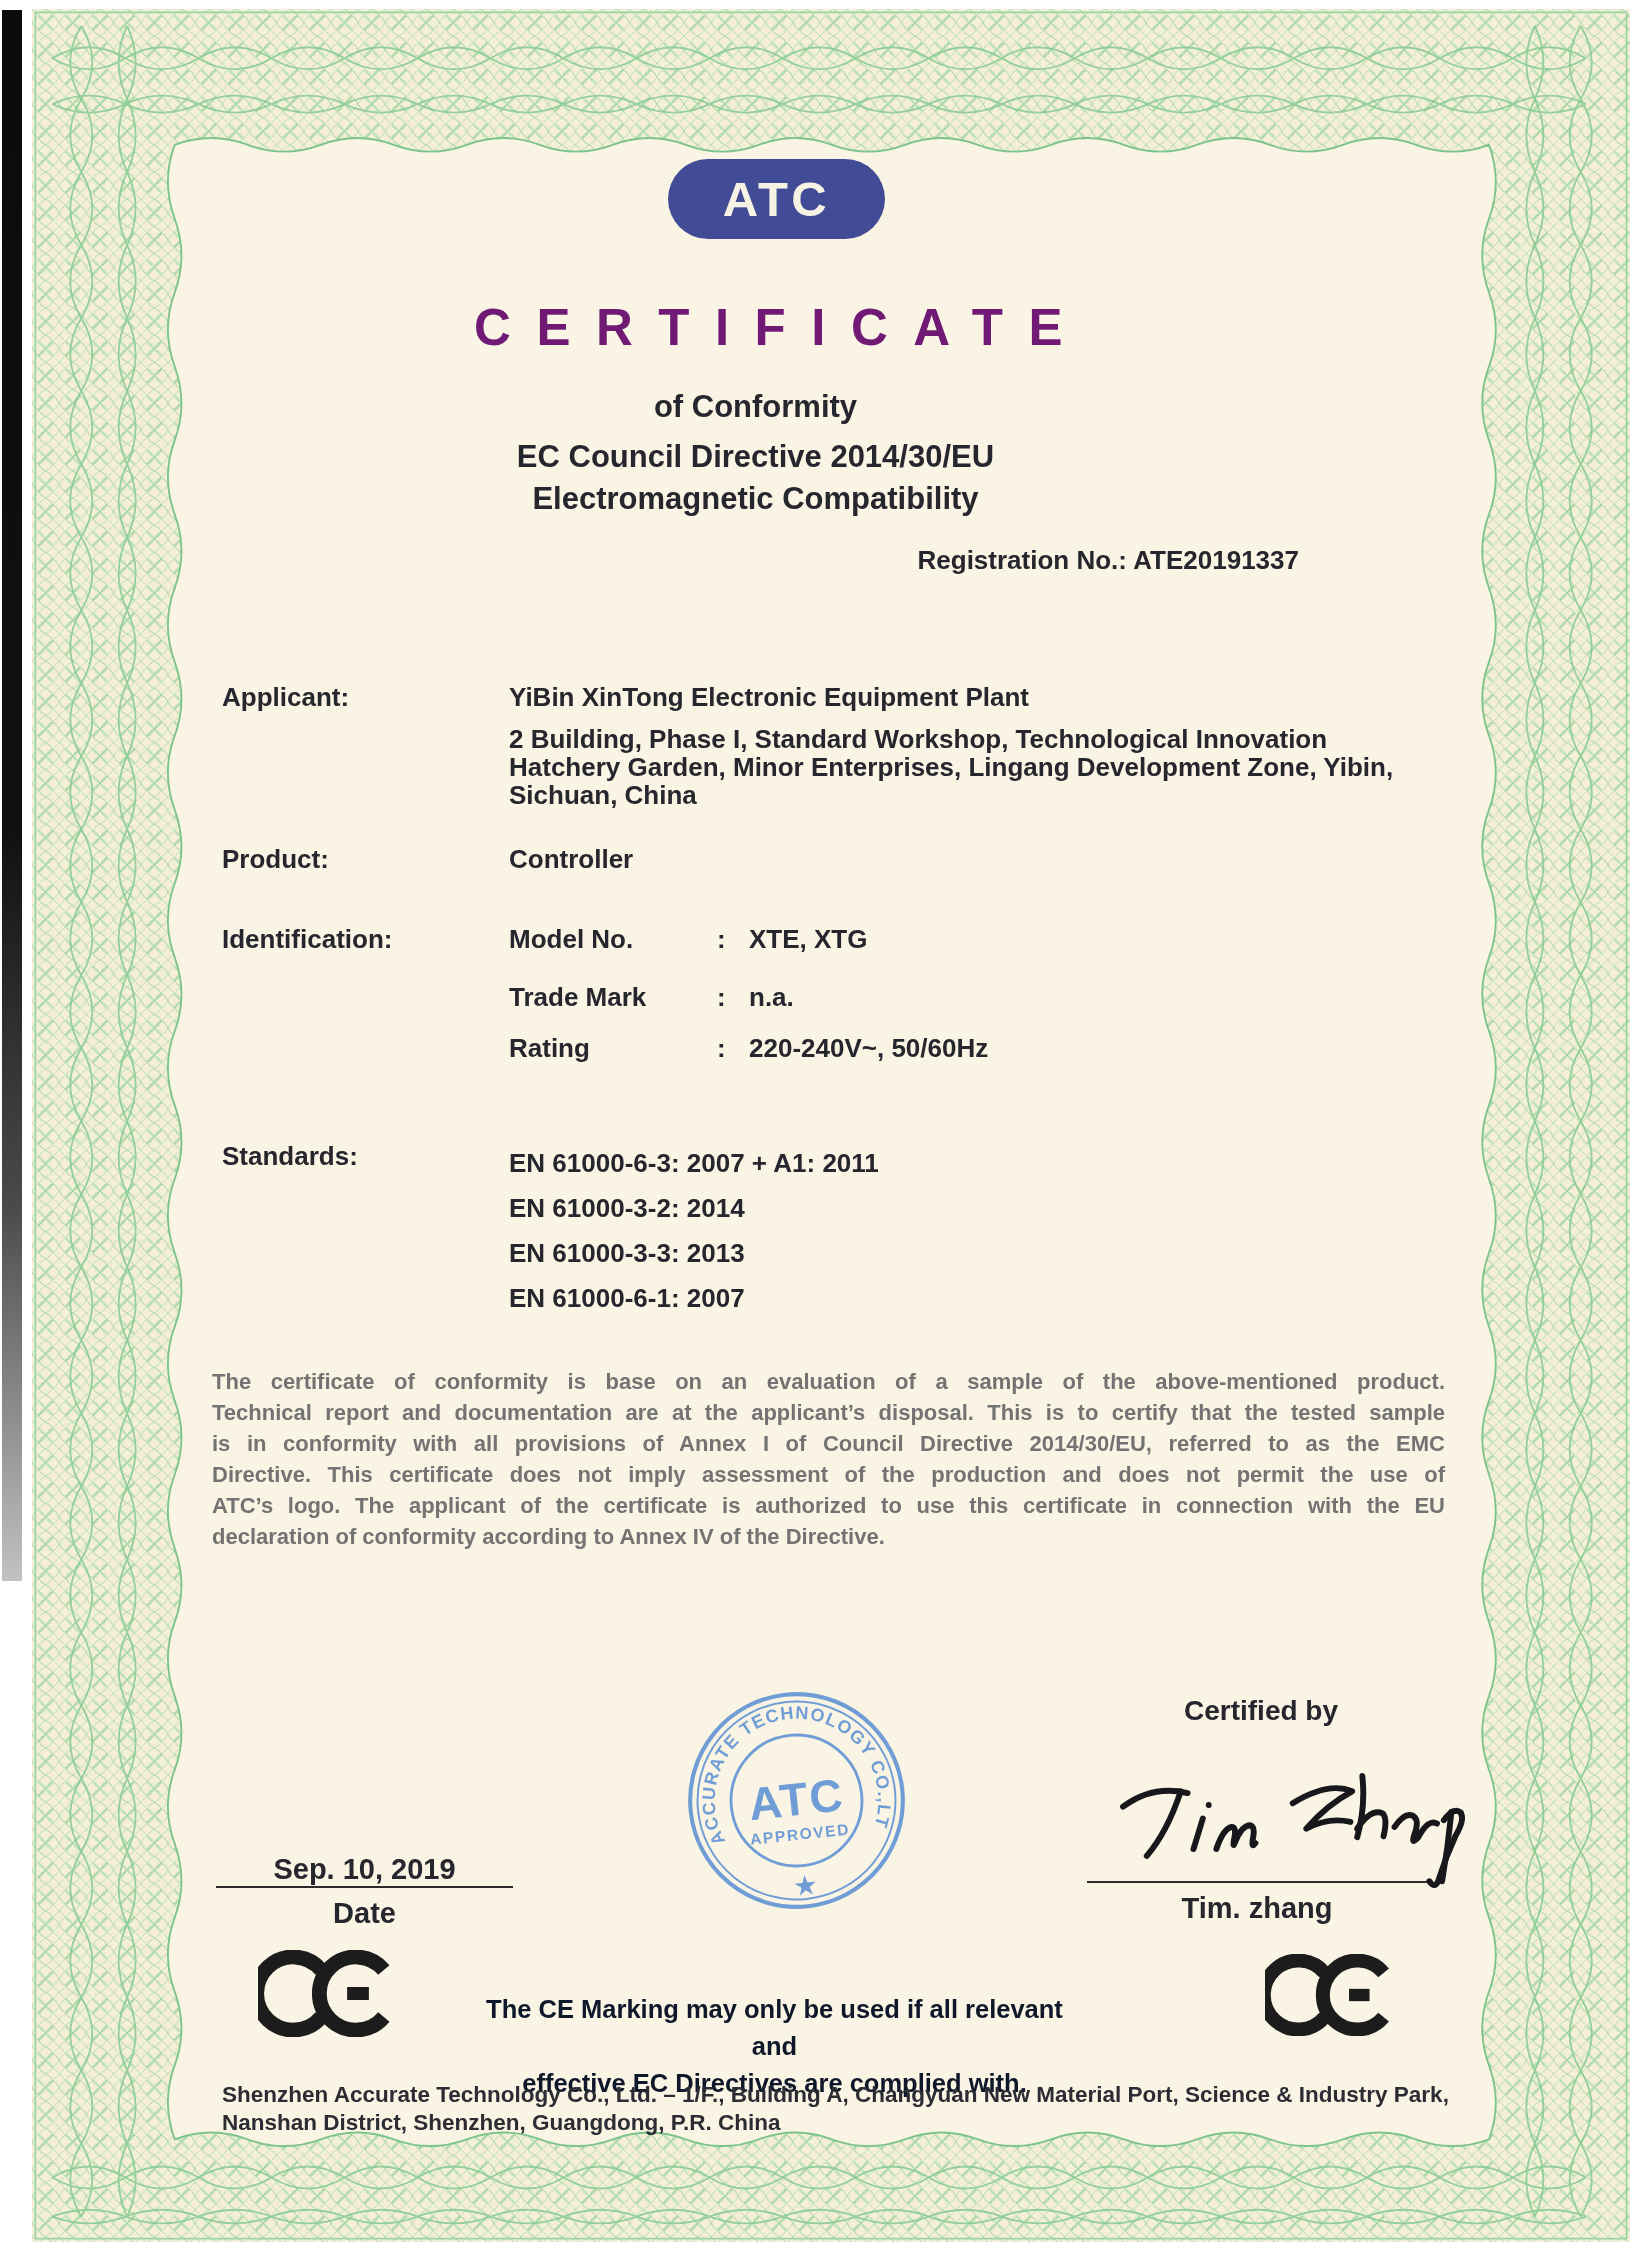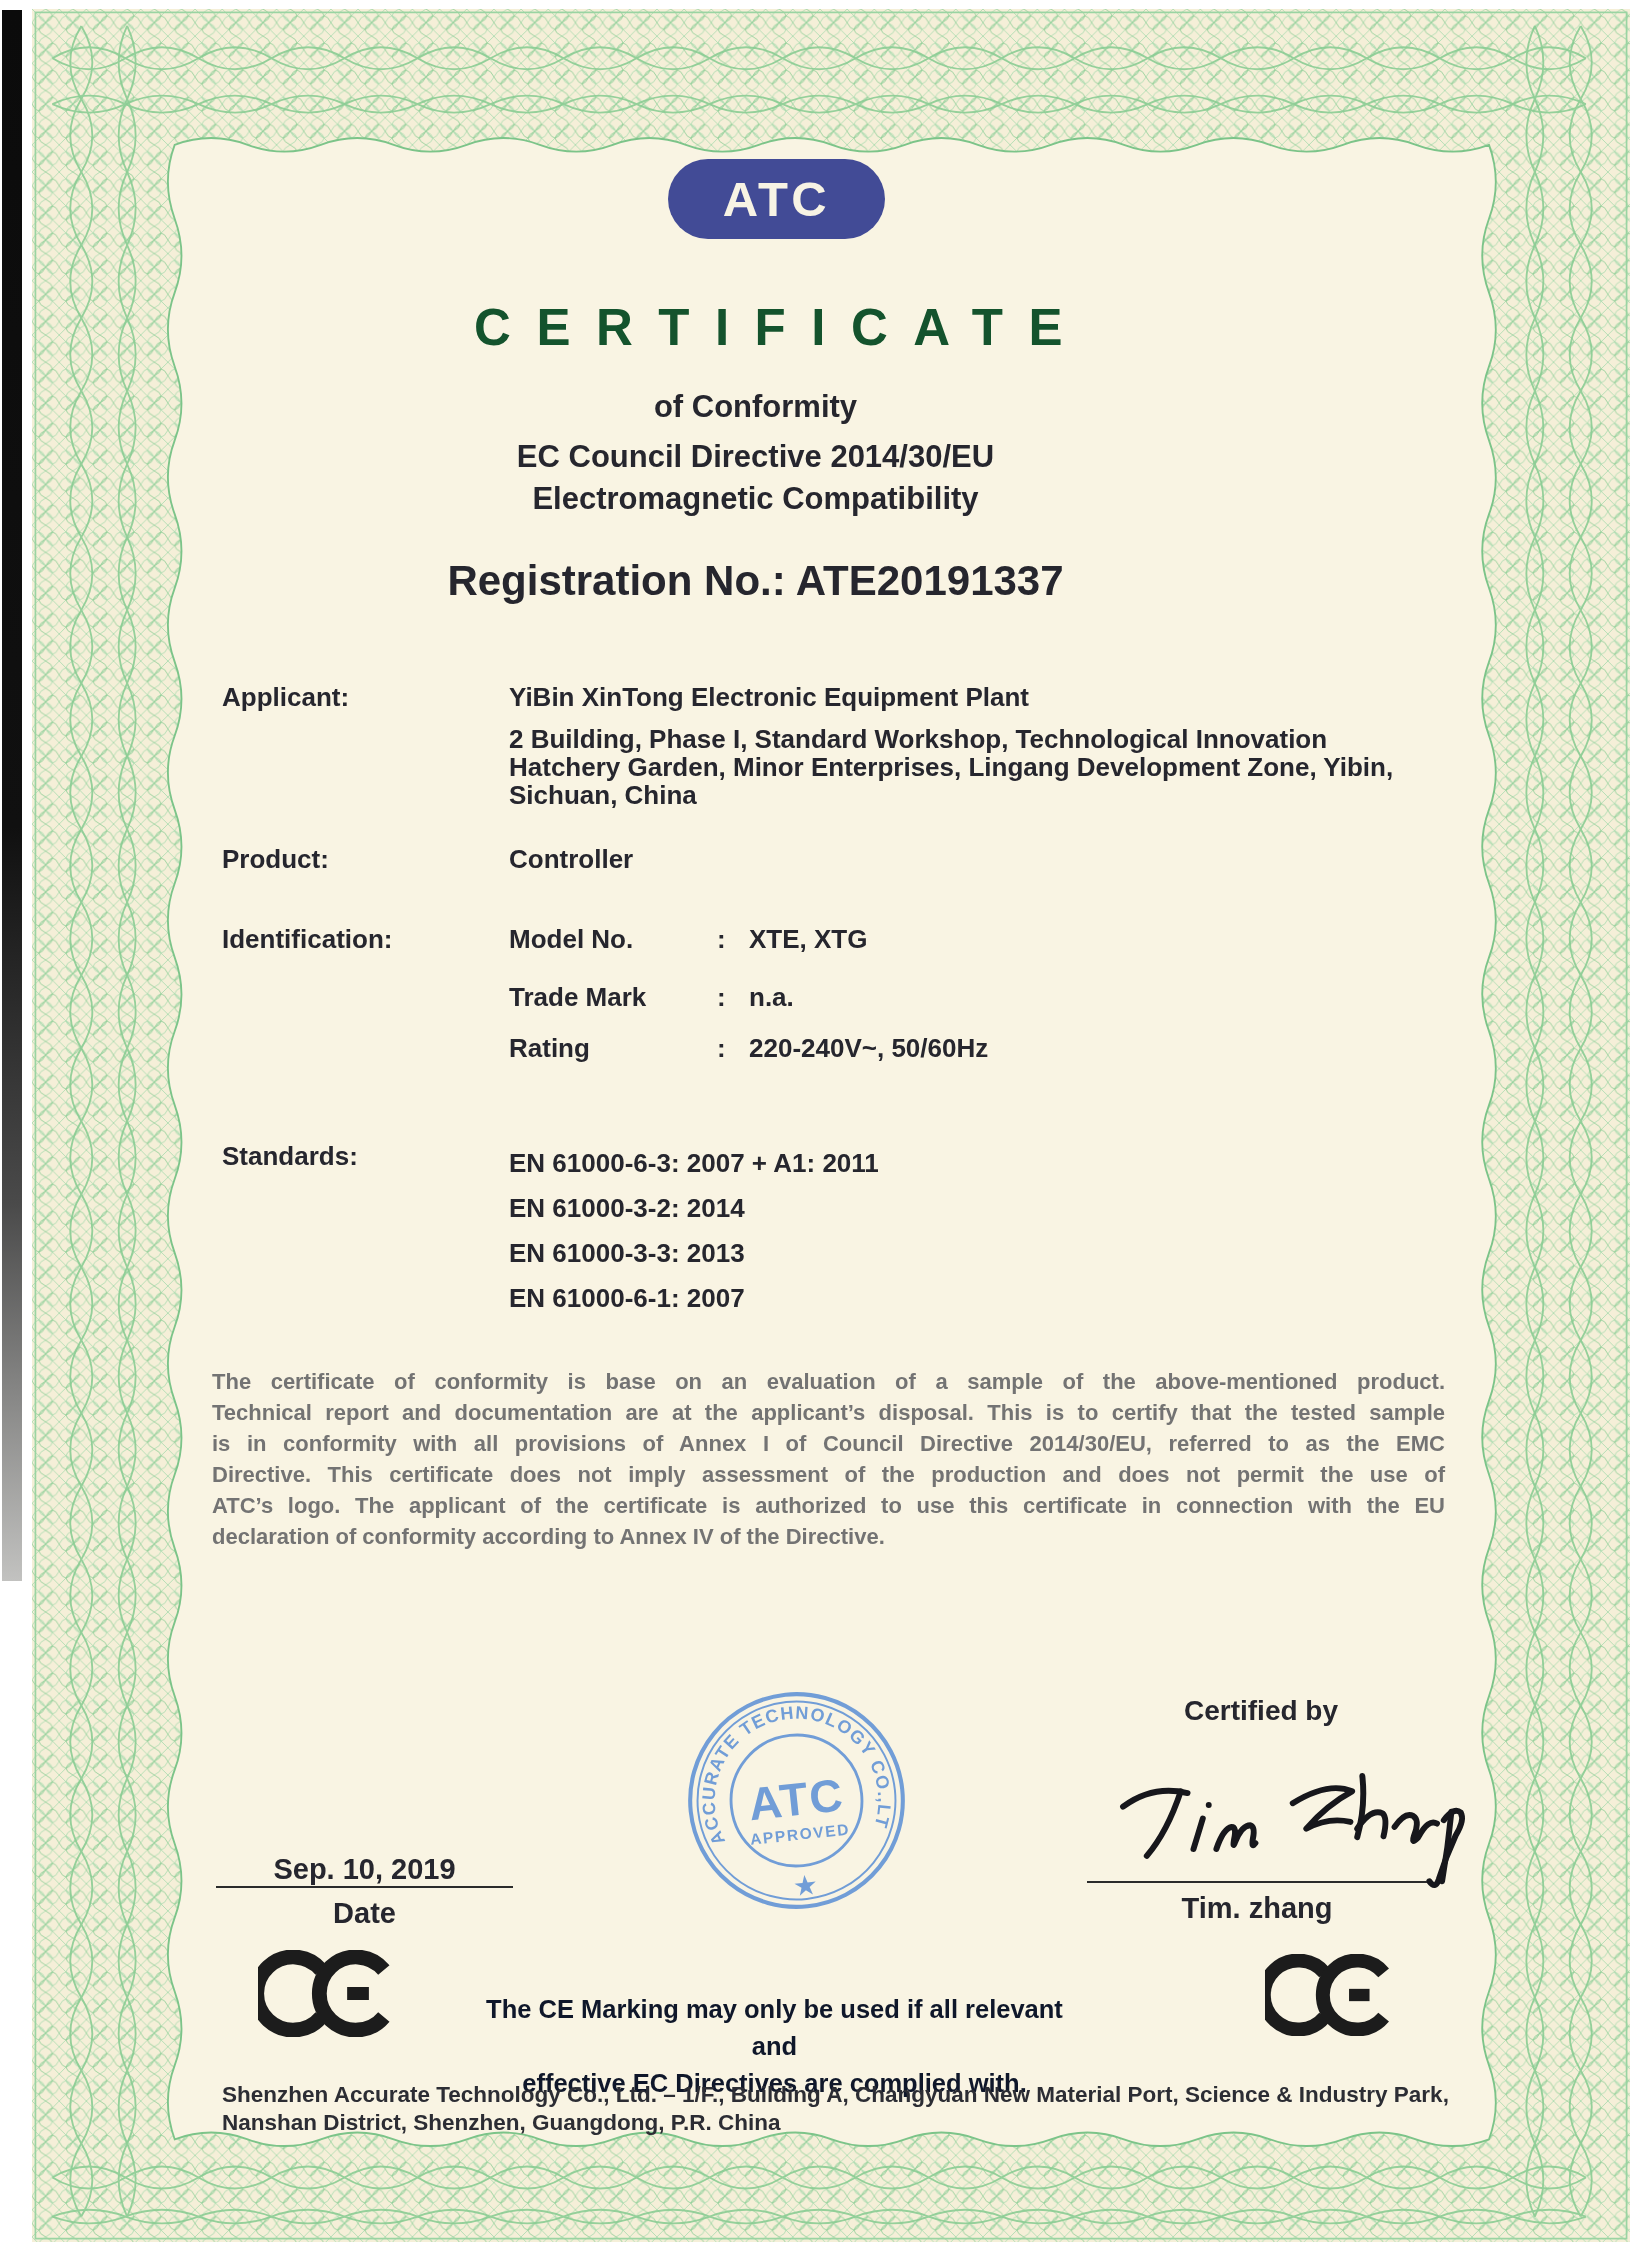--- a/index.html
+++ b/index.html
@@ -14,25 +14,25 @@
     background:linear-gradient(180deg,#0b0b0b 0%,#101010 52%,#4a4a4a 76%,#c2c2c0 100%);}
   
   .paper{position:absolute;left:32px;top:8.5px;width:1598px;height:2233px;background:#f5efd8;}
   .border-svg{position:absolute;left:0;top:0;}
   
   .logo{position:absolute;left:636px;top:150px;width:217px;height:80px;border-radius:40px;
     background:#424b96;display:flex;align-items:center;justify-content:center;}
   .logo span{color:#f7f3e4;font-size:49px;letter-spacing:3.4px;font-weight:700;}
   
   .hwrap{position:absolute;left:180px;width:1087px;text-align:center;}
-  #title{top:289px;font-size:51px;letter-spacing:25.5px;padding-left:25.5px;color:#14532d;}
+  #title{top:289px;font-size:51px;letter-spacing:25.5px;padding-left:25.5px;color:#701a75;}
   #subtitle{top:380px;font-size:31px;}
   #line1{top:430px;font-size:31px;}
   #line2{top:472px;font-size:31px;}
-  #registration{top:548px;font-size:42px;}
+  #registration{top:536px;font-size:26px;text-align:right;}
   
   .lbl{position:absolute;left:190px;font-size:26px;}
   .val{position:absolute;left:477px;font-size:26px;}
   .addr div{line-height:28.4px;}
   .idrow{position:absolute;left:477px;font-size:26px;}
   .idrow .k{display:inline-block;width:208px;}
   .idrow .s{display:inline-block;width:32px;}
   .stds div{line-height:45px;}
   
   .statement{position:absolute;left:180px;top:1357px;width:1233px;font-size:22px;

